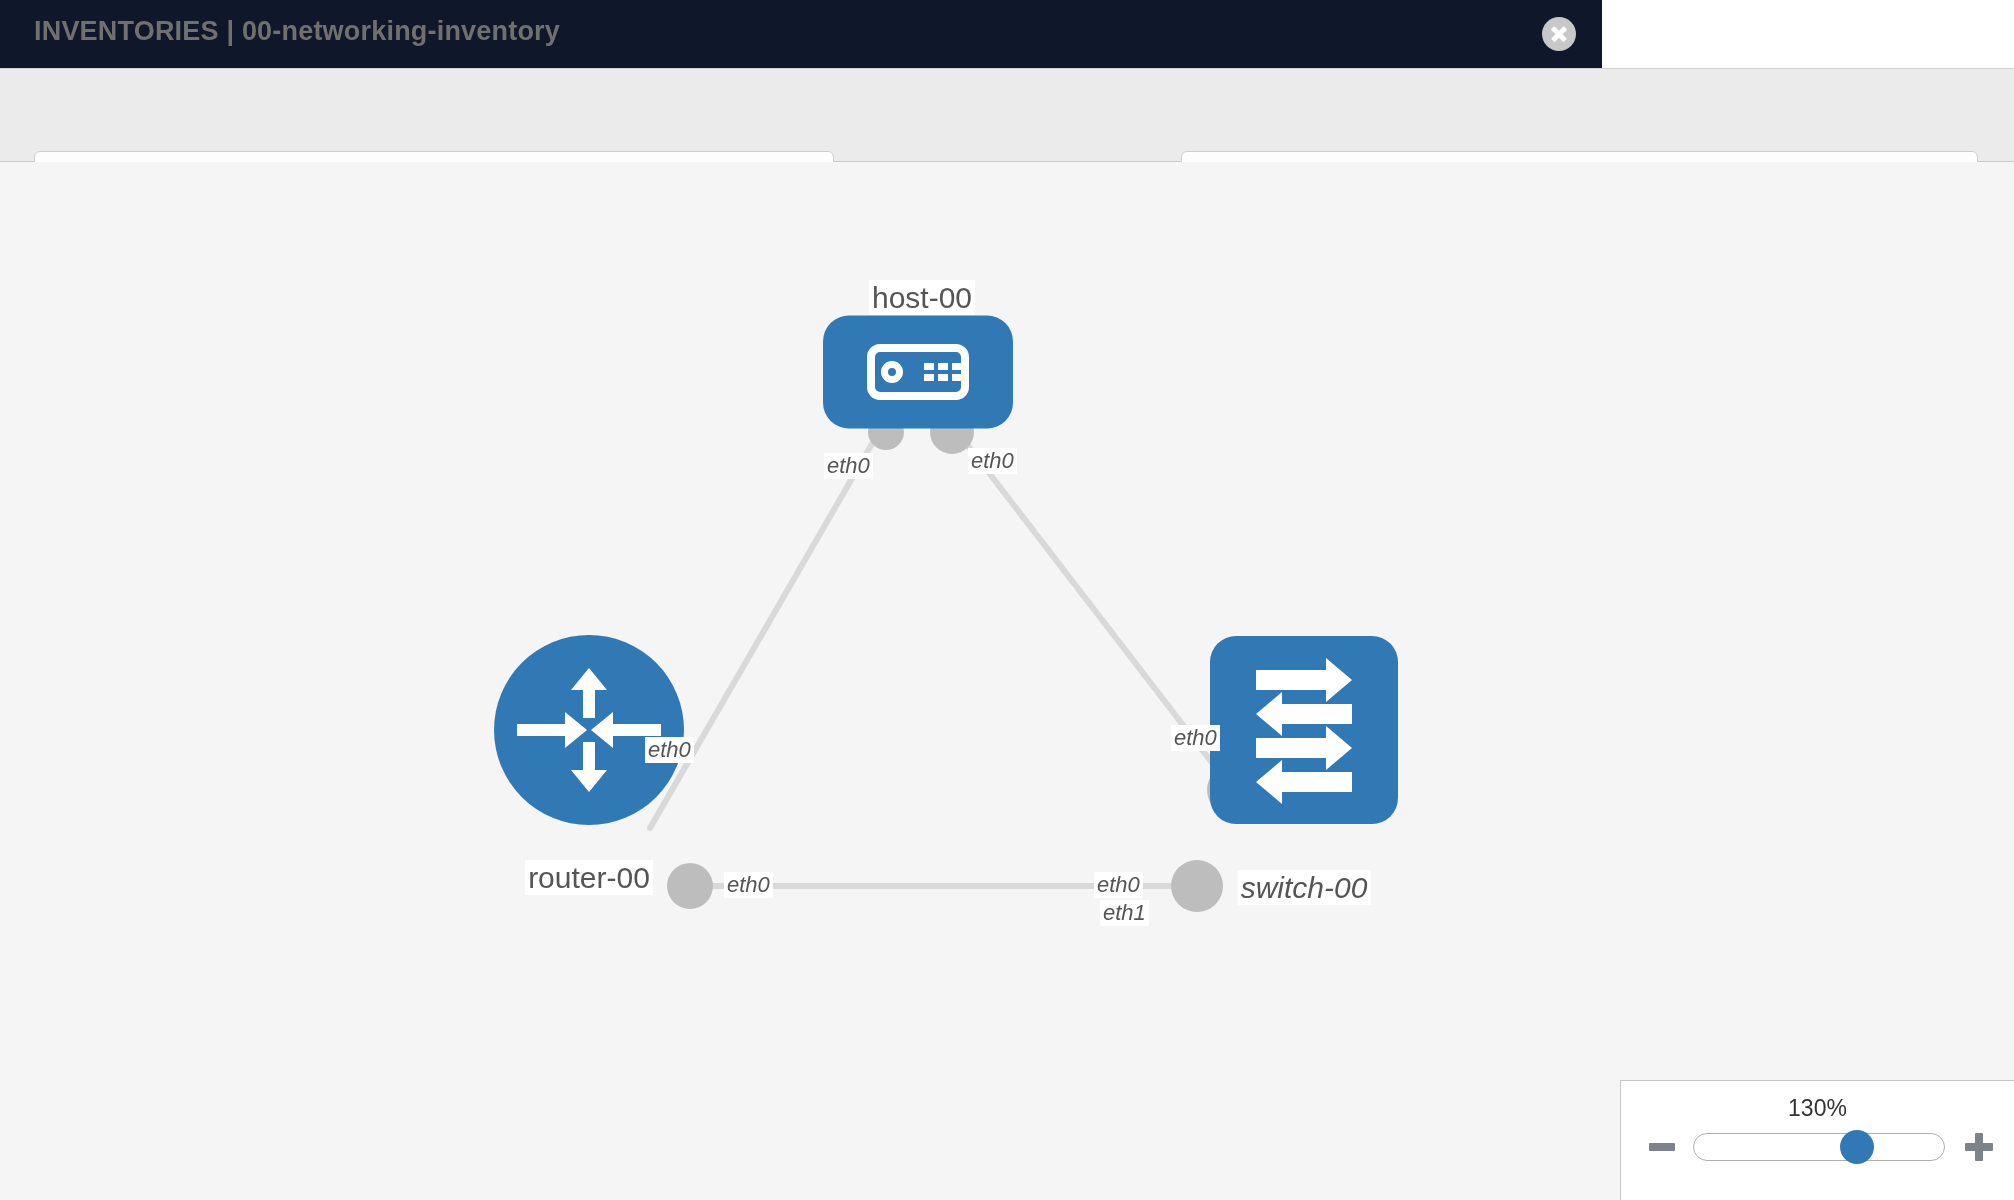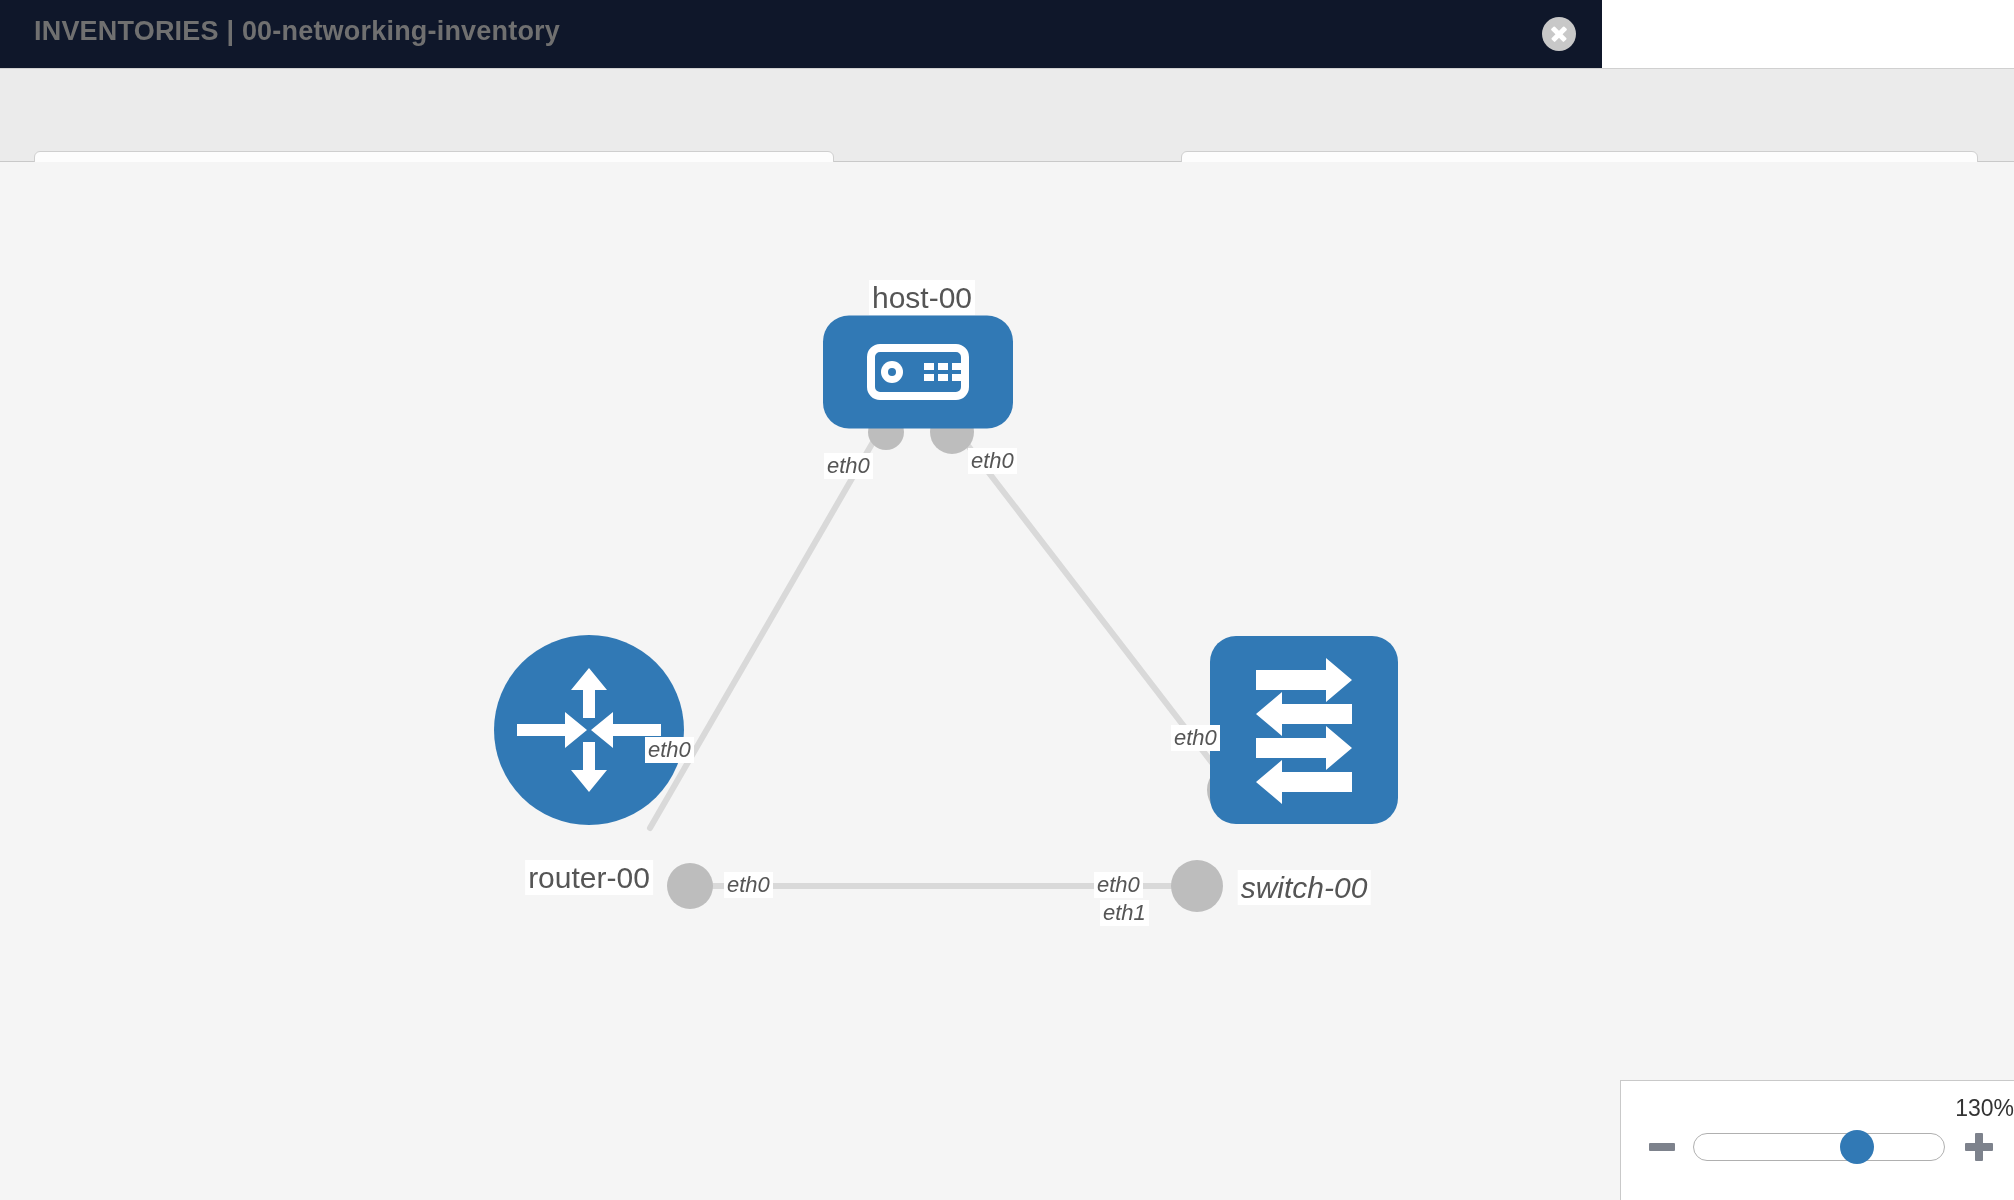--- a/index.html
+++ b/index.html
@@ -152,21 +152,21 @@
     height: 120px;
     background: #ffffff;
     border-top: 1px solid #c9c9c9;
     border-left: 1px solid #c9c9c9;
     box-sizing: border-box;
   }
   #zoom-percent {
     position: absolute;
     left: 0; right: 0;
     top: 14px;
-    text-align: right;
+    text-align: center;
     font-size: 23px;
     color: #333333;
   }
   #zoom-out-btn {
     position: absolute;
     left: 28px;
     top: 62px;
     width: 26px;
     height: 8px;
     background: #7d828c;

